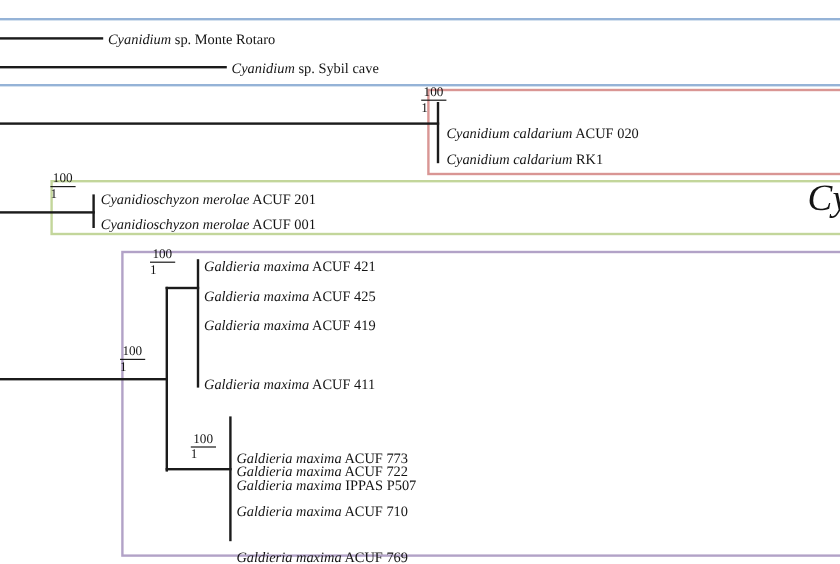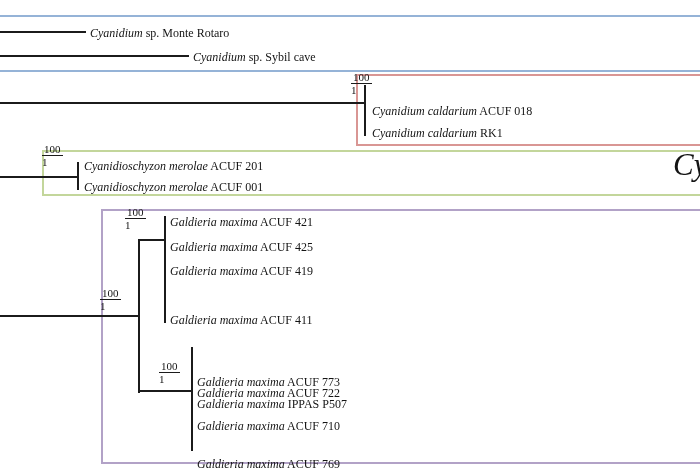--- a/index.html
+++ b/index.html
@@ -61,21 +61,21 @@
     <span class="num">100</span>
     <span class="den">1</span>
   </div>
   <div class="node" style="left:159px; top:360px; width:24px;">
     <span class="num">100</span>
     <span class="den">1</span>
   </div>
 
   <div class="taxon" style="left:90px;  top:22px;"><span class="sp">Cyanidium</span> <span class="st">sp. Monte Rotaro</span></div>
   <div class="taxon" style="left:193px; top:46px;"><span class="sp">Cyanidium</span> <span class="st">sp. Sybil cave</span></div>
-  <div class="taxon" style="left:372px; top:100px;"><span class="sp">Cyanidium caldarium</span> <span class="st">ACUF 018</span></div>
+  <div class="taxon" style="left:372px; top:100px;"><span class="sp">Cyanidium caldarium</span> <span class="st">ACUF 020</span></div>
   <div class="taxon" style="left:372px; top:122px;"><span class="sp">Cyanidium caldarium</span> <span class="st">RK1</span></div>
   <div class="taxon" style="left:84px;  top:155px;"><span class="sp">Cyanidioschyzon merolae</span> <span class="st">ACUF 201</span></div>
   <div class="taxon" style="left:84px;  top:176px;"><span class="sp">Cyanidioschyzon merolae</span> <span class="st">ACUF 001</span></div>
   <div class="taxon" style="left:170px; top:211px;"><span class="sp">Galdieria maxima</span> <span class="st">ACUF 421</span></div>
   <div class="taxon" style="left:170px; top:236px;"><span class="sp">Galdieria maxima</span> <span class="st">ACUF 425</span></div>
   <div class="taxon" style="left:170px; top:260px;"><span class="sp">Galdieria maxima</span> <span class="st">ACUF 419</span></div>
   <div class="taxon" style="left:170px; top:309px;"><span class="sp">Galdieria maxima</span> <span class="st">ACUF 411</span></div>
   <div class="taxon" style="left:197px; top:349px;margin-top:33px;"><span class="sp">Galdieria maxima</span> <span class="st">ACUF 722</span></div>
   <div class="taxon" style="left:197px; top:371px;"><span class="sp">Galdieria maxima</span> <span class="st">ACUF 773</span></div>
   <div class="taxon" style="left:197px; top:393px;"><span class="sp">Galdieria maxima</span> <span class="st">IPPAS P507</span></div>

